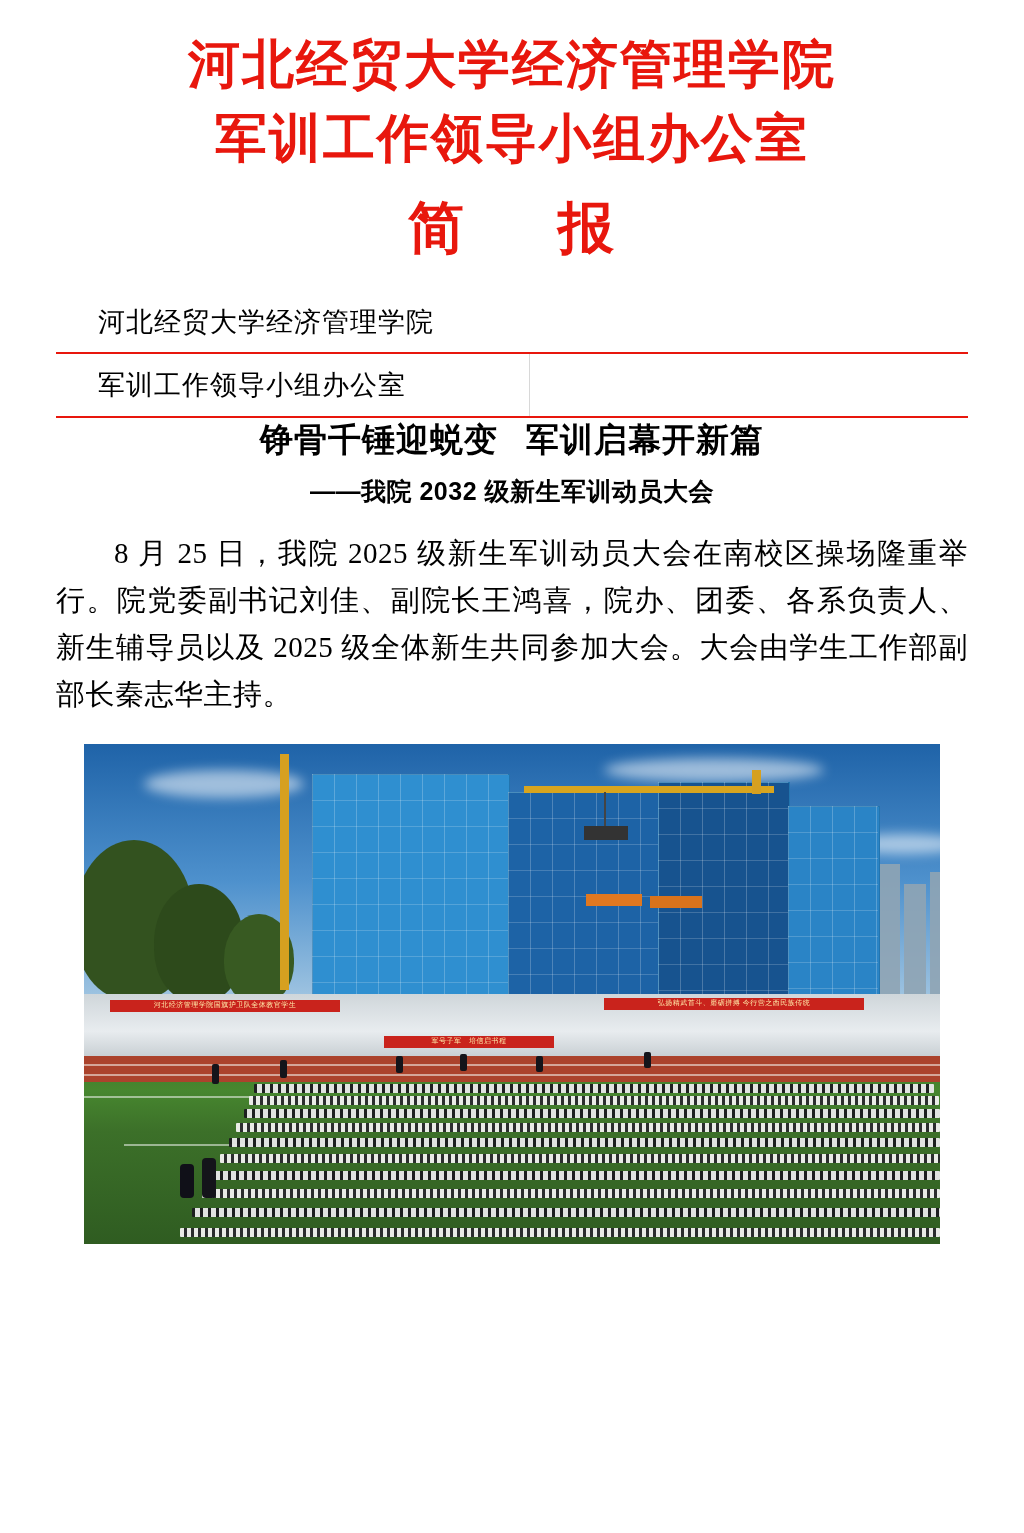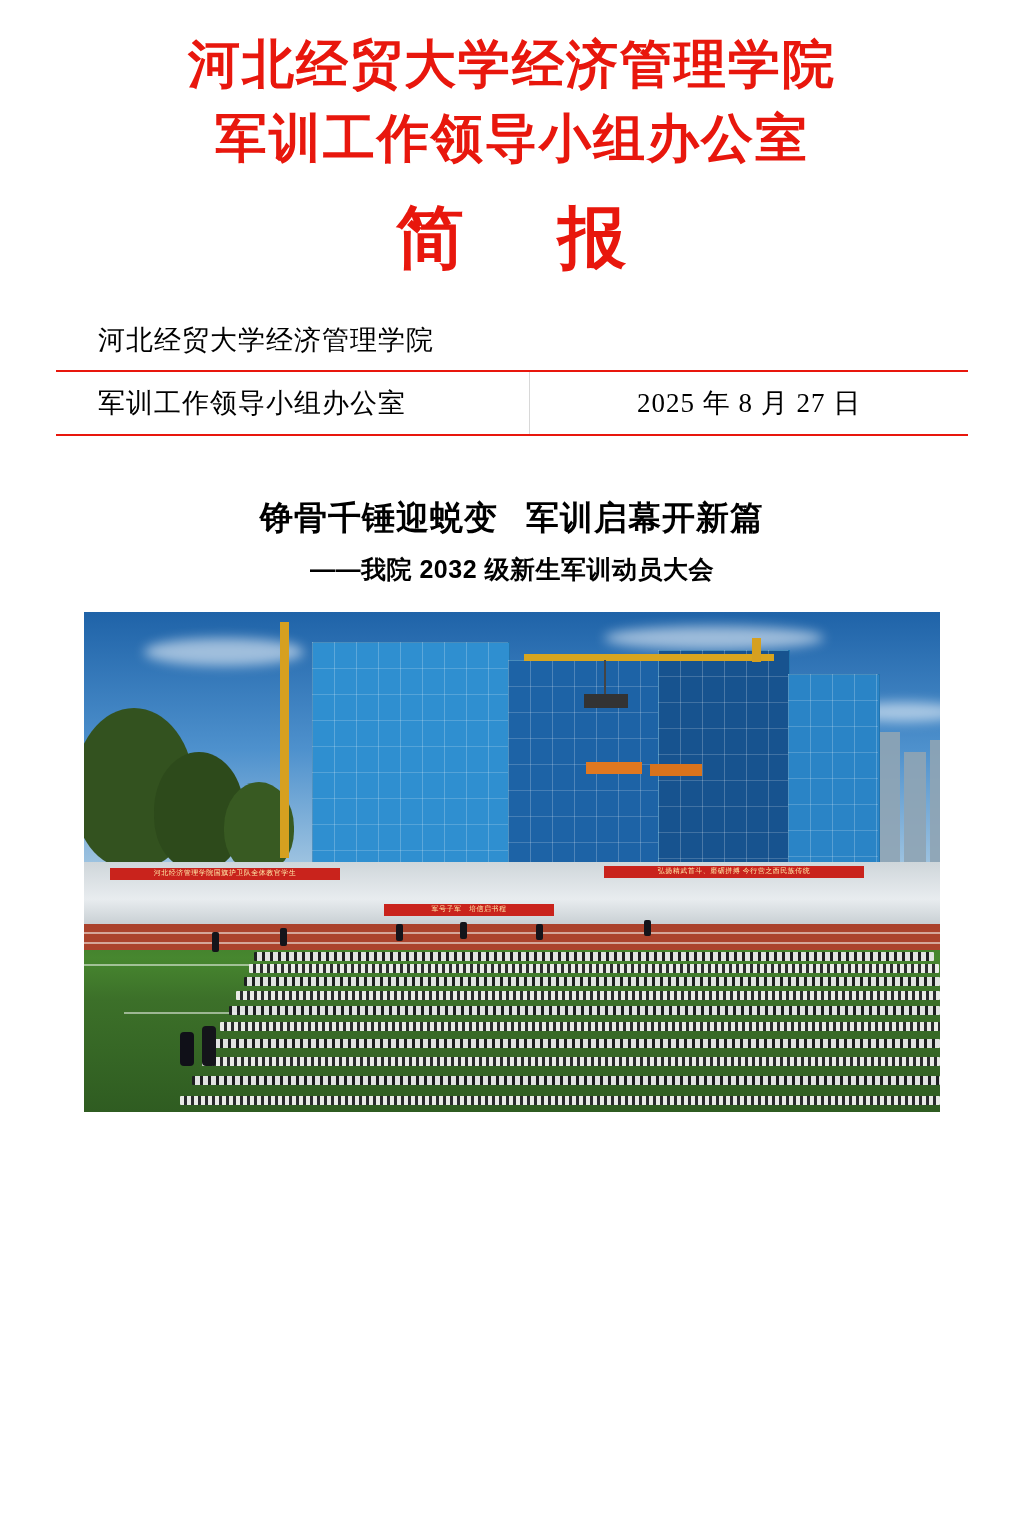--- a/index.html
+++ b/index.html
@@ -31,21 +31,21 @@
     font-weight: bold;
     font-size: 52px;
     line-height: 1.42;
     letter-spacing: 2px;
     white-space: nowrap;
   }
   .masthead-big {
     color: #e8170d;
     font-family: "Liberation Sans", "DejaVu Sans", sans-serif;
     font-weight: bold;
-    font-size: 68px;
+    font-size: 56px;
     line-height: 1.5;
     letter-spacing: 2px;
     margin-top: 10px;
   }
   .masthead-big .gap {
     display: inline-block;
     width: 92px;
   }
   
   .issue-line {
@@ -89,21 +89,20 @@
     font-size: 27px;
     letter-spacing: 1px;
   }
   
   .article-title {
     text-align: center;
     font-family: "Liberation Sans", "DejaVu Sans", sans-serif;
     font-weight: bold;
     font-size: 33px;
     letter-spacing: 1px;
-    margin-top: 60px;
   }
   .article-title .t-gap {
     display: inline-block;
     width: 28px;
   }
   .article-subtitle {
     text-align: center;
     font-family: "Liberation Sans", "DejaVu Sans", sans-serif;
     font-weight: bold;
     font-size: 25px;
@@ -282,25 +281,25 @@
     <div class="masthead-line">河北经贸大学经济管理学院</div>
     <div class="masthead-line">军训工作领导小组办公室</div>
     <div class="masthead-big"><span>简</span><span class="gap"></span><span>报</span></div>
   </div>
 
 
   <div class="org-line">河北经贸大学经济管理学院</div>
 
   <div class="meta-table">
     <div class="meta-left">军训工作领导小组办公室</div>
-    <div class="meta-right">2025 年 8 月 27 日</div>
   </div>
 
   <div class="article-title"><span>铮骨千锤迎蜕变</span><span class="t-gap"></span><span>军训启幕开新篇</span></div>
   <div class="article-subtitle">——我院 2032 级新生军训动员大会</div>
+  <div class="article-body">8 月 25 日，我院 2025 级新生军训动员大会在南校区操场隆重举行。院党委副书记刘佳、副院长王鸿喜，院办、团委、各系负责人、新生辅导员以及 2025 级全体新生共同参加大会。大会由学生工作部副部长秦志华主持。</div>
 
   <div class="photo-wrap">
     <div class="photo">
 
       <div class="sky"></div>
       <div class="cloud" style="left:60px; top:26px; width:160px; height:28px;"></div>
       <div class="cloud" style="left:520px; top:14px; width:220px; height:24px;"></div>
       <div class="cloud" style="left:760px; top:90px; width:120px; height:20px;"></div>
 
       <div class="far-bldg" style="left:790px; top:120px; width:26px; height:130px;"></div>

